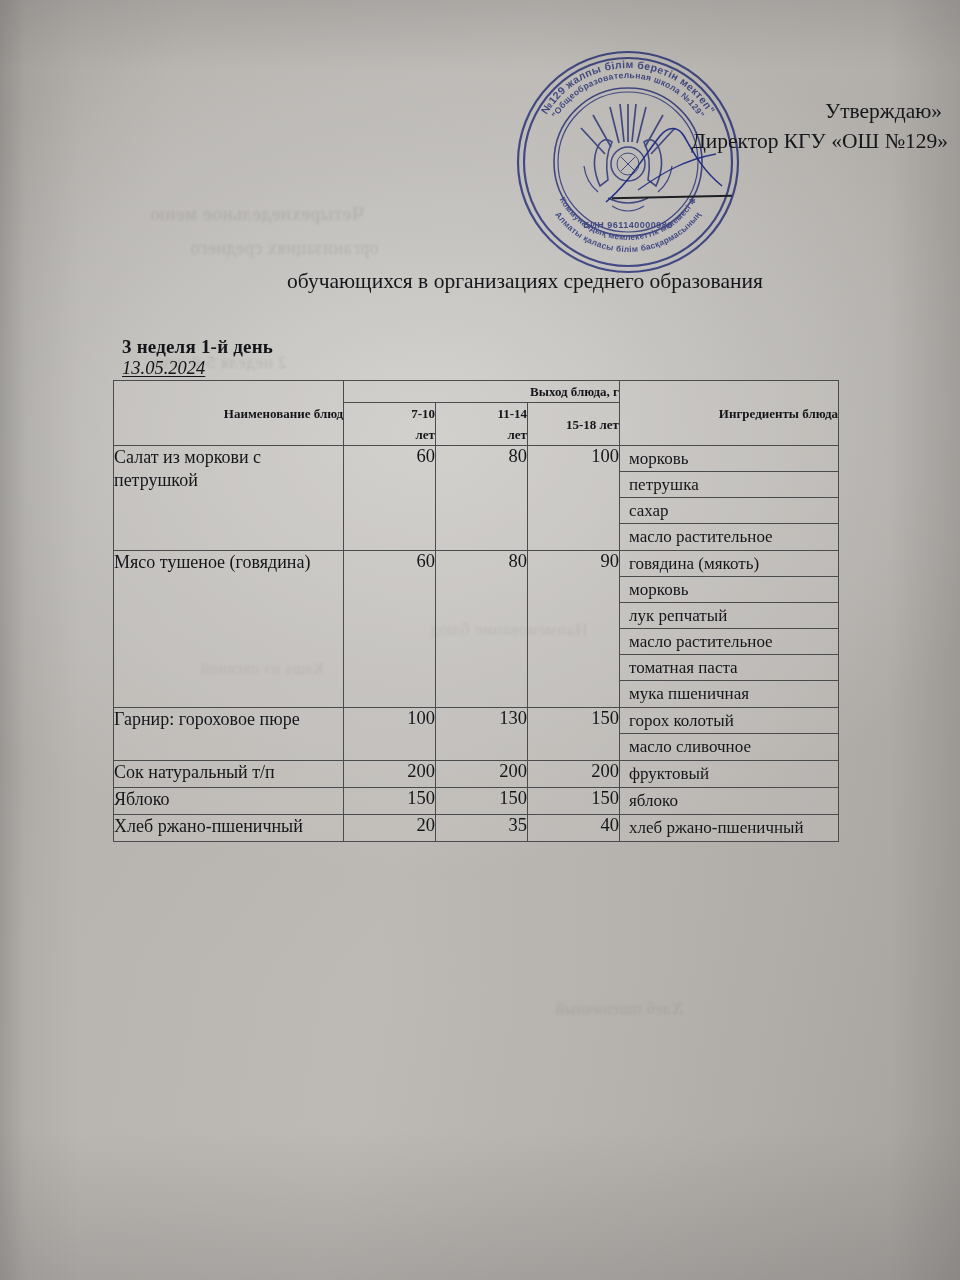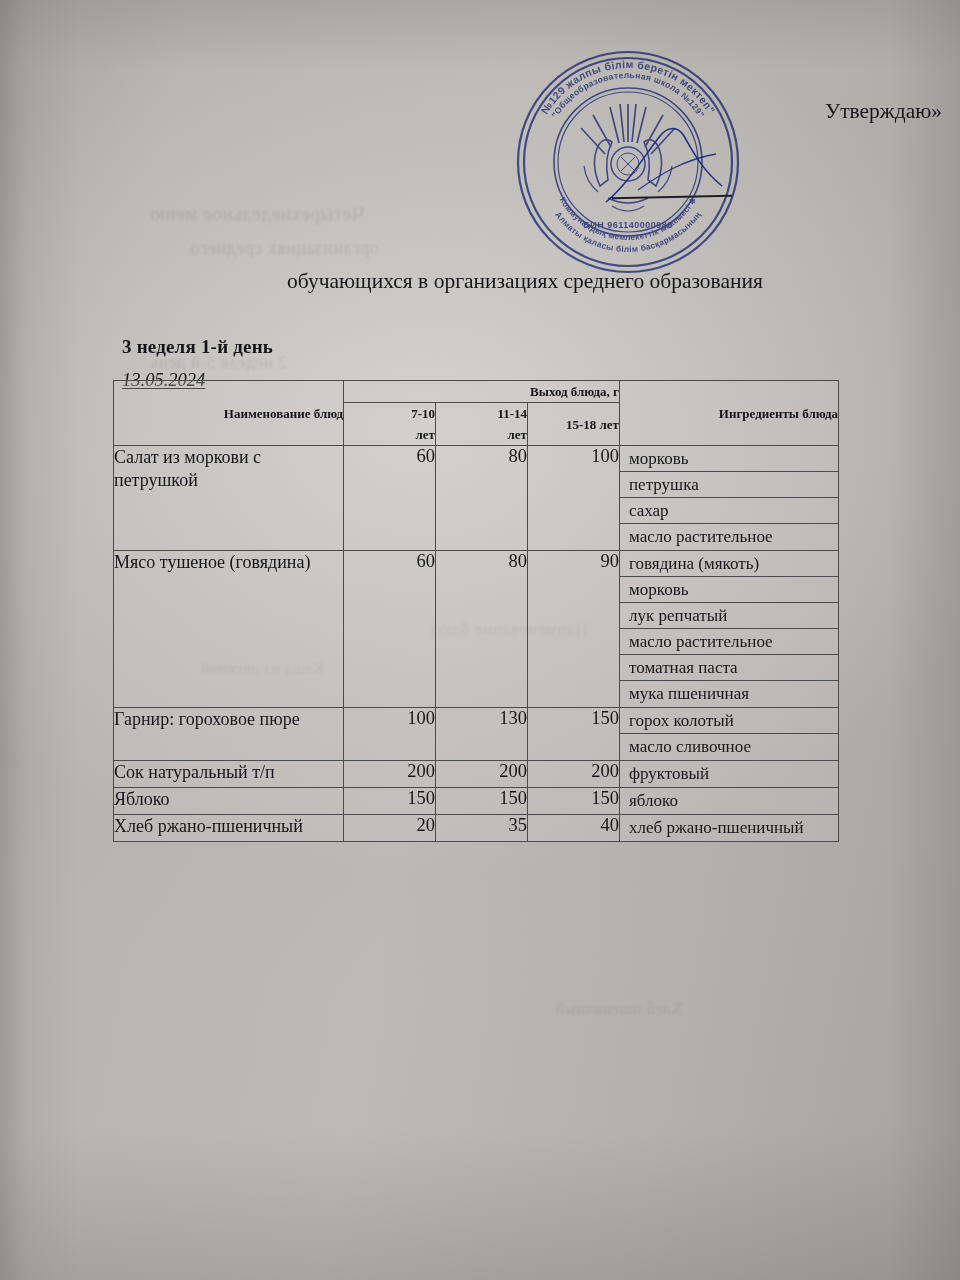--- a/index.html
+++ b/index.html
@@ -124,21 +124,20 @@
   #docdate {
     position: absolute;
     left: 122px;
     top: 358px;
     color: #141519;
     font-size: 18.5px;
     font-style: italic;
     text-decoration: underline;
     text-underline-offset: 2px;
     z-index: 4;
-    margin-top: 12px;
   }
 
   
   #tbl-wrap {
     position: absolute;
     left: 113px;
     top: 380px;
     width: 726px;
     z-index: 4;
   }
@@ -257,20 +256,21 @@
       <path d="M 86,146 Q 74,136 72,120" stroke-width="1.3"></path>
       <path d="M 146,146 Q 158,136 160,120" stroke-width="1.3"></path>
       <path d="M 96,152 Q 116,162 136,152" stroke-width="1.5"></path>
       <path d="M 100,160 Q 116,170 132,160" stroke-width="1.2"></path>
     </g>
     <text x="116" y="182" fill="#2c3a9e" font-size="9" font-family="'Liberation Sans', sans-serif" font-weight="bold" text-anchor="middle" letter-spacing="0.5">БИН 961140000986</text>
   </svg>
 
   <div id="approve">
     <span class="ln ln1">Утверждаю»</span>
+    <span class="ln ln2">Директор КГУ «ОШ №129»</span>
   </div>
   <svg id="sig-curve" viewBox="0 0 150 86" aria-hidden="true">
     <path d="M 8,82 C 30,64 46,36 62,16 C 70,6 80,6 86,16 C 94,30 104,50 124,66" fill="none" stroke="#1b2a82" stroke-width="1.6" opacity="0.95"></path>
     <path d="M 40,70 C 60,56 84,40 118,34" fill="none" stroke="#1b2a82" stroke-width="1.3" opacity="0.9"></path>
   </svg>
   <div id="sig-line"></div>
 
   <div id="title">
     <span class="t2">обучающихся в организациях среднего образования</span>
   </div>

